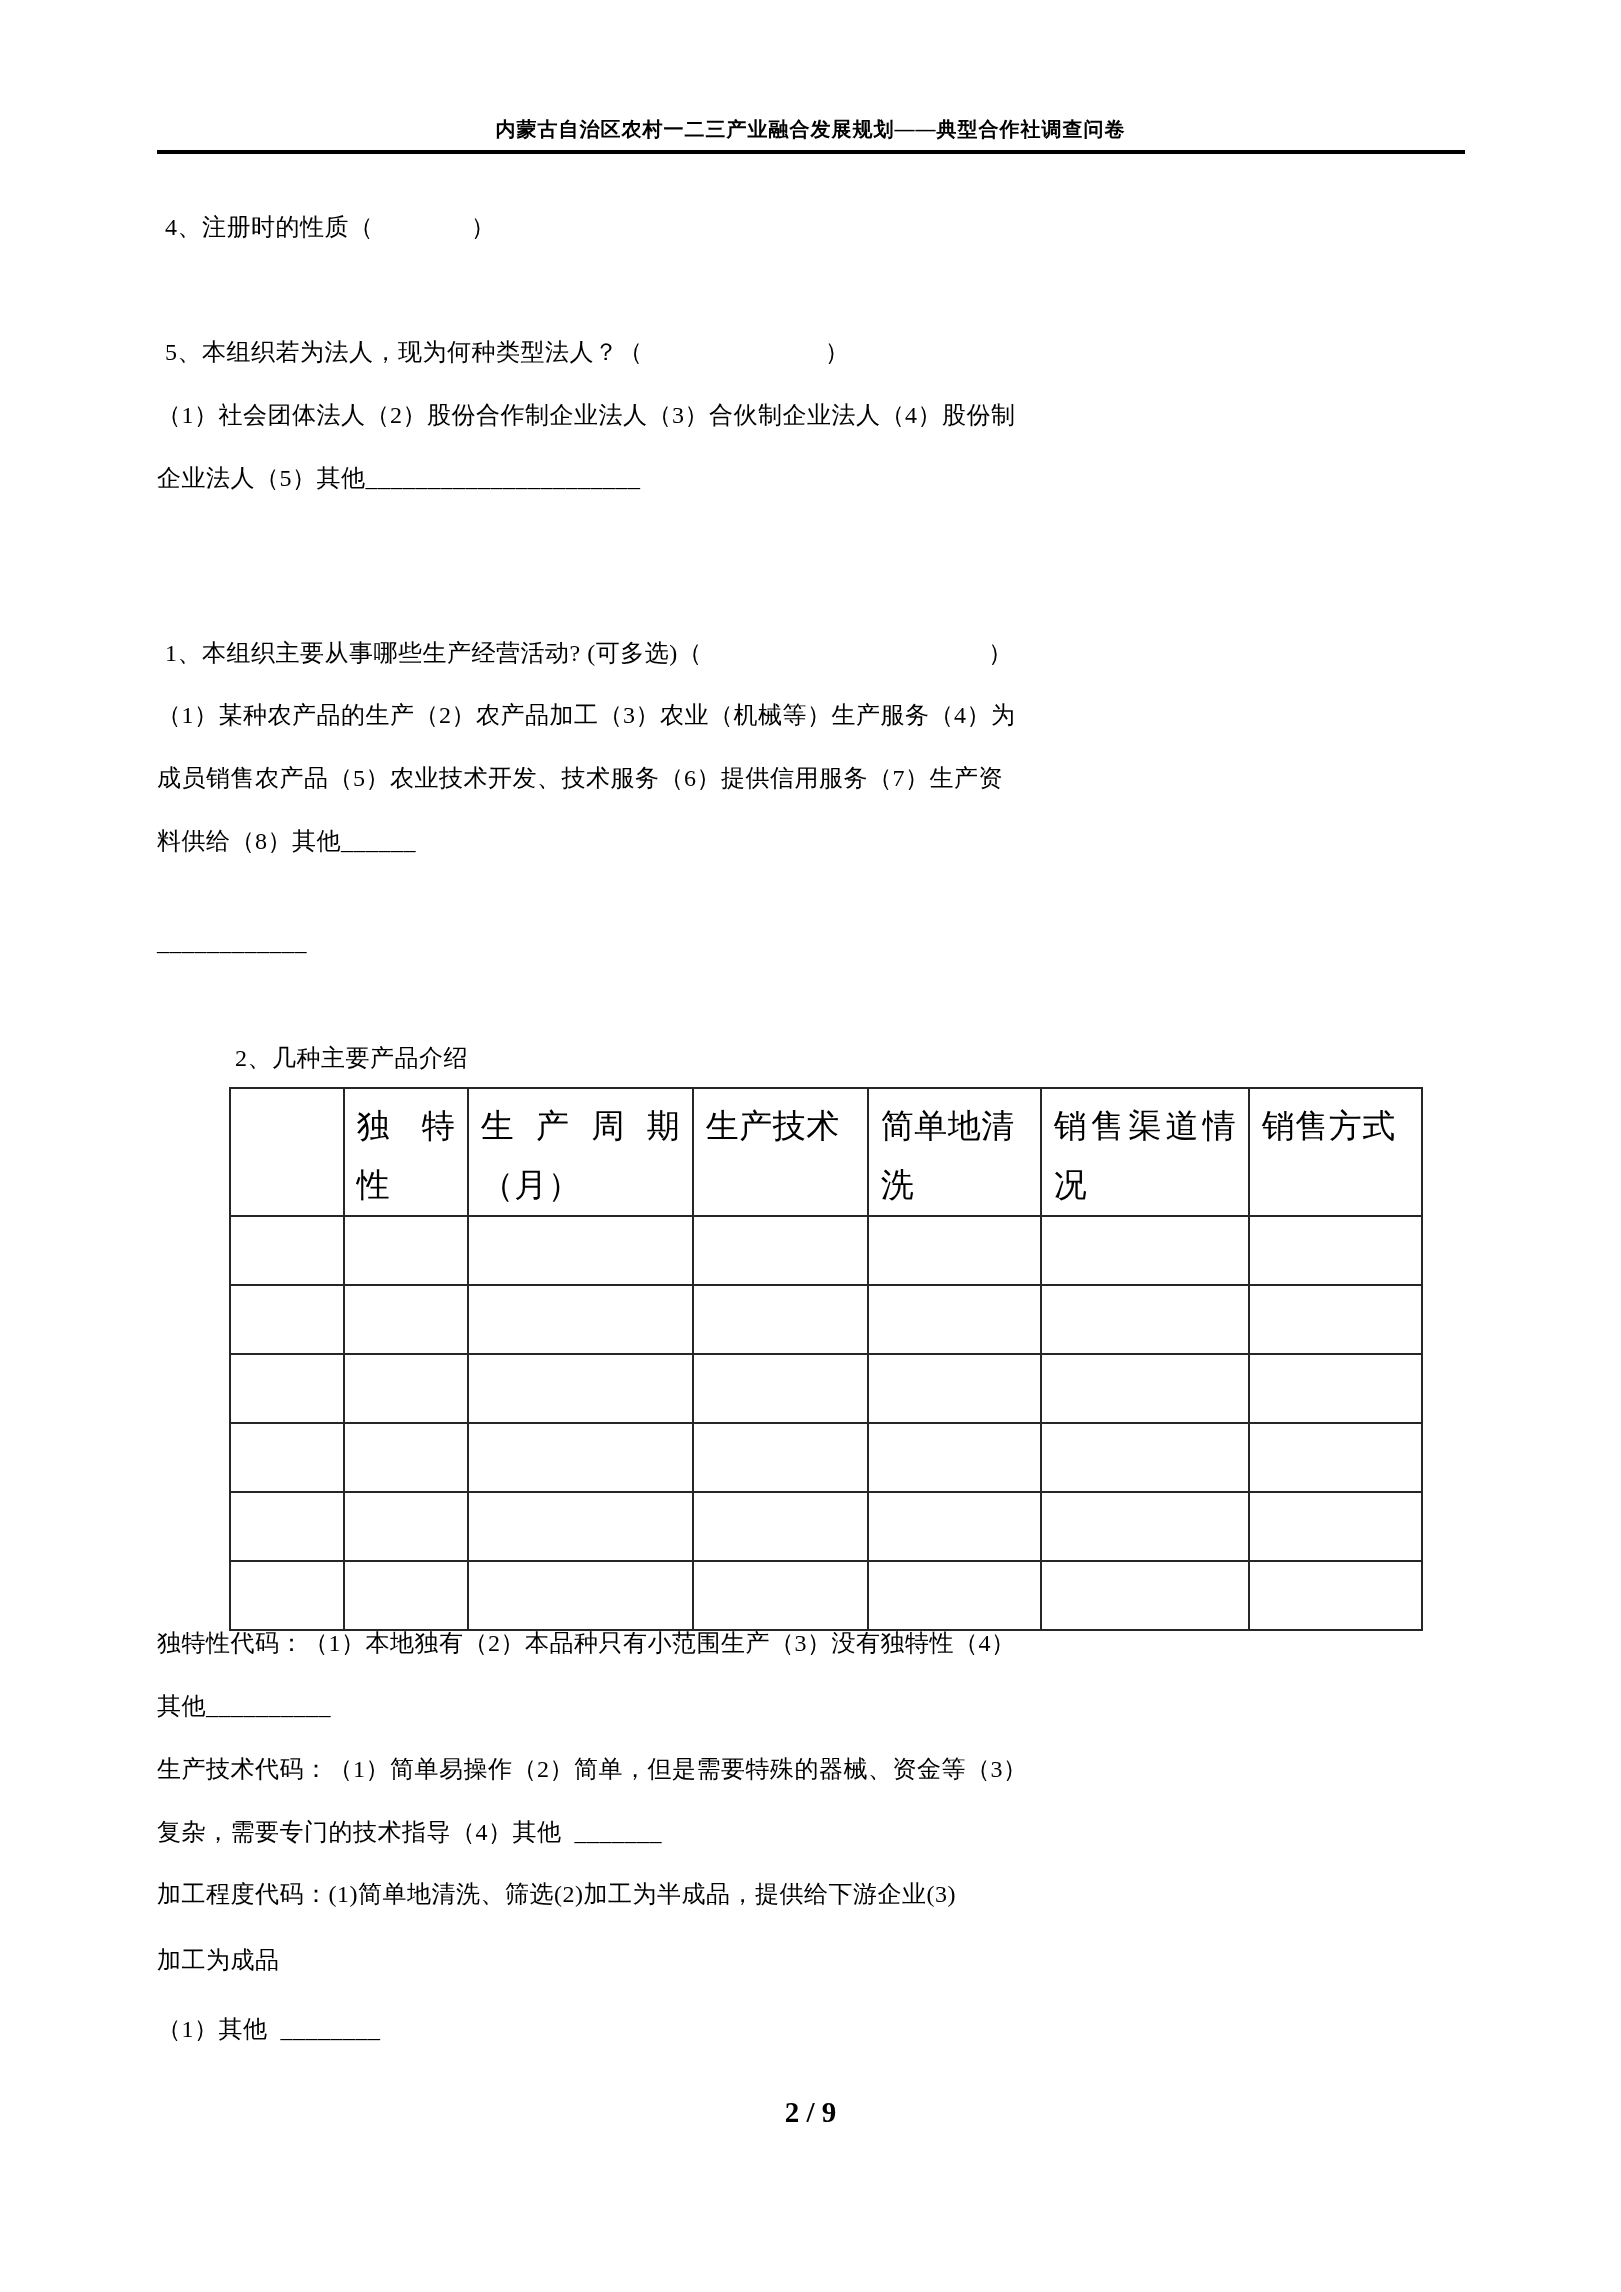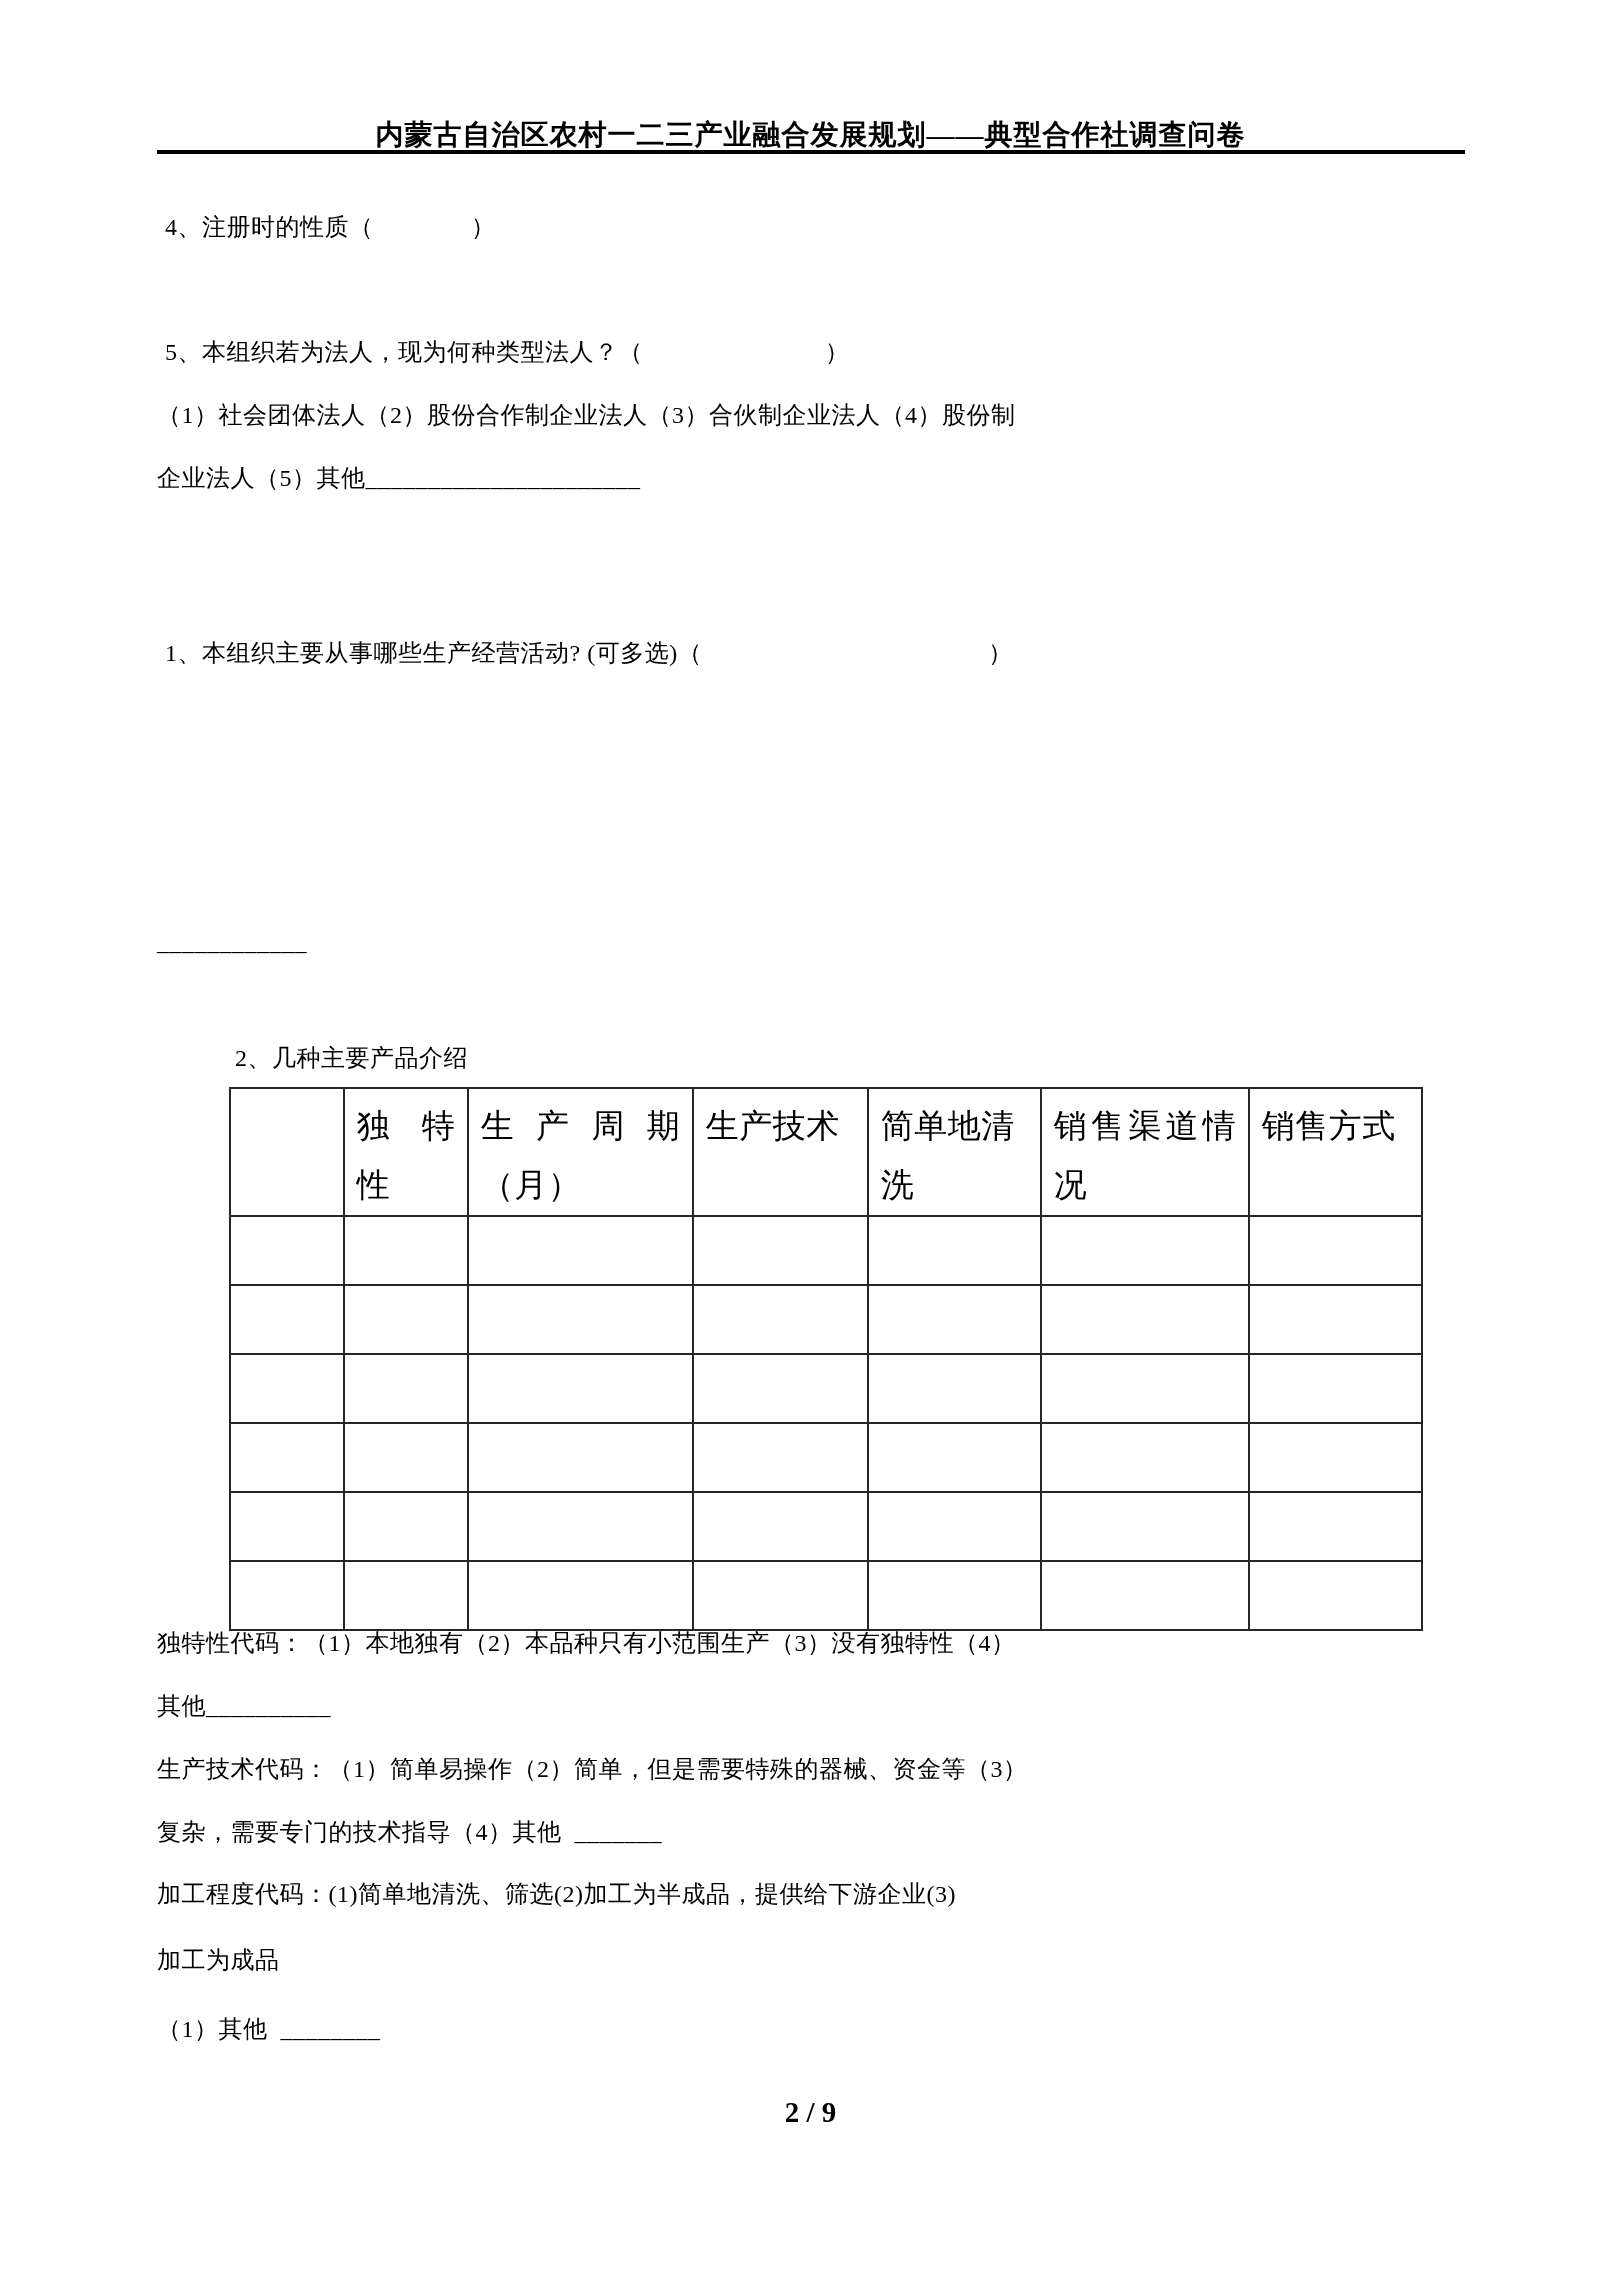--- a/index.html
+++ b/index.html
@@ -8,21 +8,21 @@
     width:1621px; height:2293px;
     margin:0 auto;
     background:#ffffff;
     font-family:"Liberation Serif","DejaVu Serif",serif;
     color:#000;
     overflow:hidden;
   }
   .title {
     position:absolute; top:116px; left:0; width:100%;
     text-align:center;
-    font-size:28px; font-weight:bold; letter-spacing:1px;
+    font-size:20px; font-weight:bold; letter-spacing:1px;
     white-space:pre;
   }
   .rule {
     position:absolute; top:150px; left:157px;
     width:1308px; height:3.9px; background:#000;
   }
   .tline {
     position:absolute; left:157px; width:1402px;
     font-size:24px; line-height:63px; letter-spacing:0.5px;
     white-space:pre-wrap;
@@ -62,20 +62,23 @@
   <div class="title">内蒙古自治区农村一二三产业融合发展规划——典型合作社调查问卷</div>
   <div class="rule"></div>
 
   <div class="tline qnum" style="top:196px;">4、注册时的性质（               ）</div>
   <div class="tline qnum" style="top:321px;">5、本组织若为法人，现为何种类型法人？（                            ）</div>
   <div class="tline" style="top:384px;">（1）社会团体法人（2）股份合作制企业法人（3）合伙制企业法人（4）股份制
 企业法人（5）其他______________________</div>
 
 
   <div class="tline qnum" style="top:622px;">1、本组织主要从事哪些生产经营活动? (可多选)（                                            ）</div>
+  <div class="tline" style="top:684px;">（1）某种农产品的生产（2）农产品加工（3）农业（机械等）生产服务（4）为
+成员销售农产品（5）农业技术开发、技术服务（6）提供信用服务（7）生产资
+料供给（8）其他______</div>
 
   <div class="tline" style="top:911px;">____________</div>
 
   <div class="tline indented" style="top:1027px;">2、几种主要产品介绍</div>
 
   <table class="products">
     <colgroup>
       <col style="width:114px">
         <col style="width:124px">
         <col style="width:225px">

